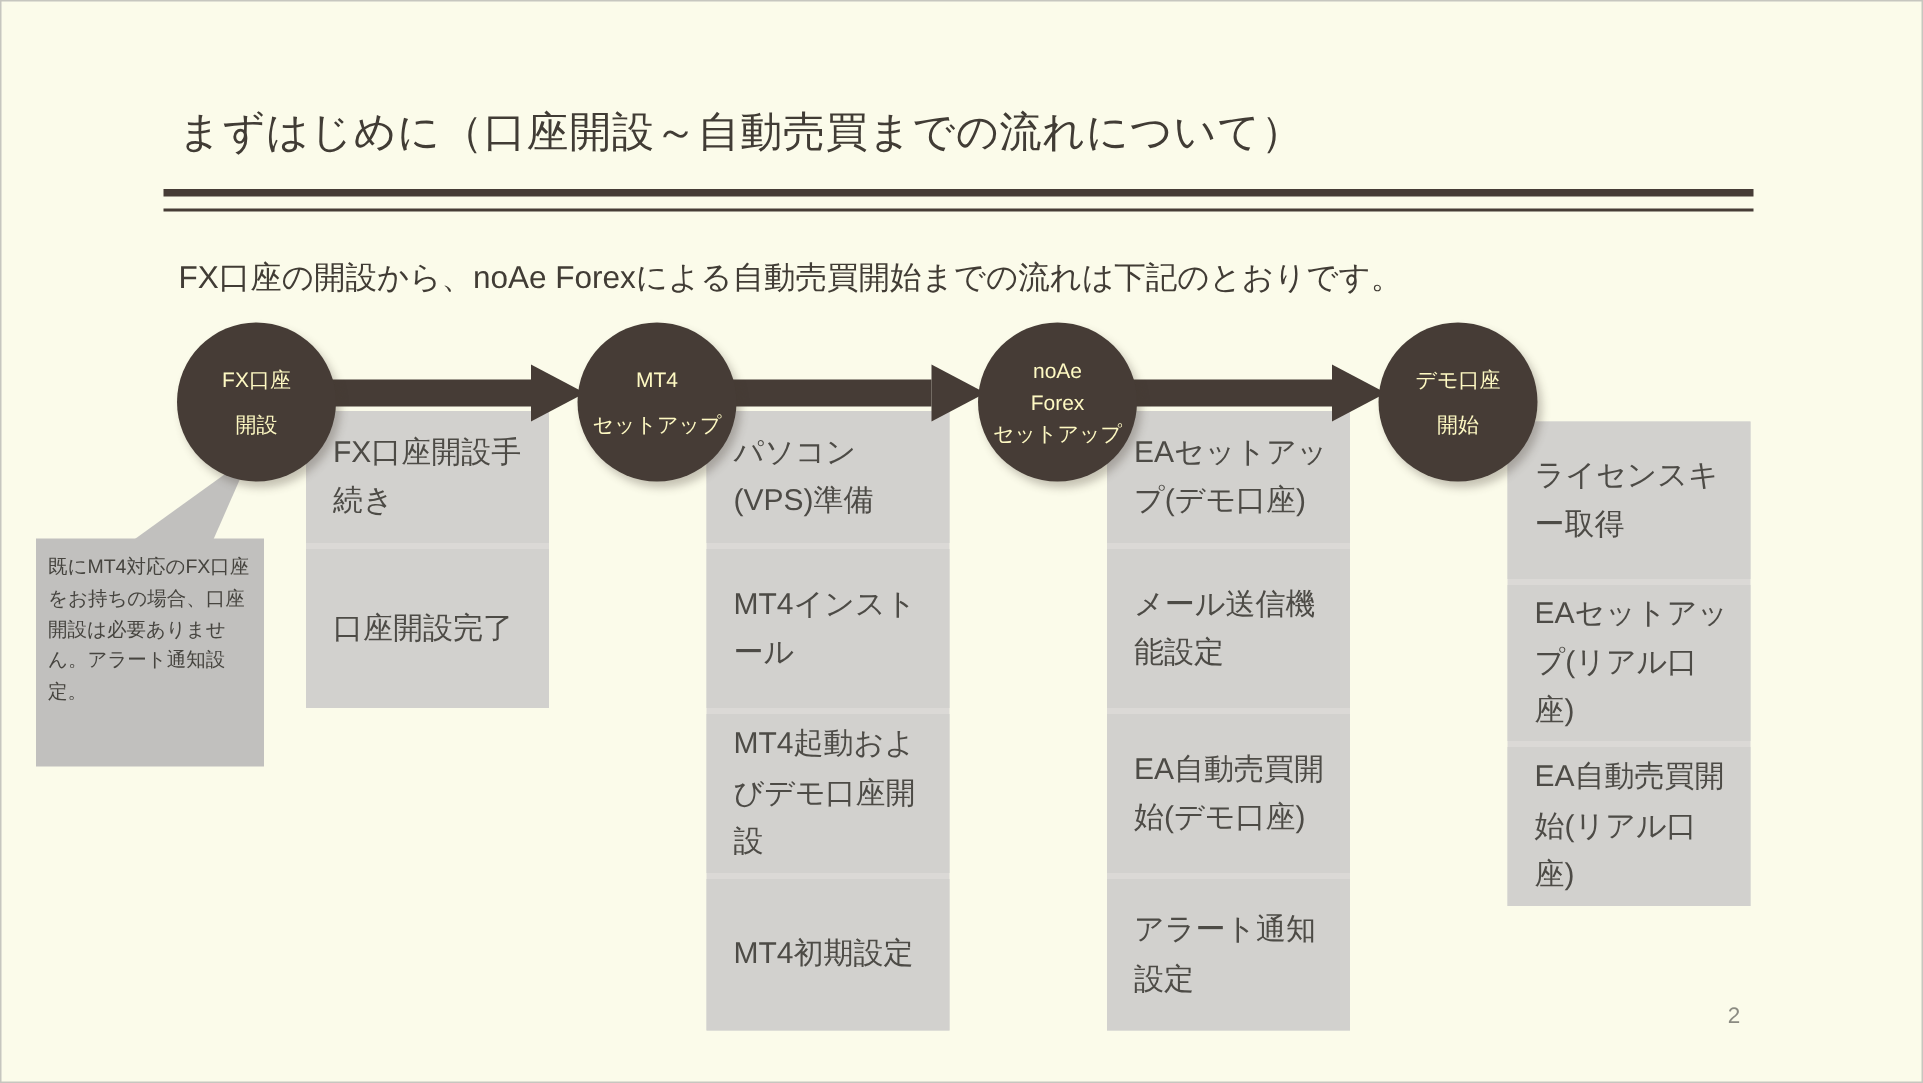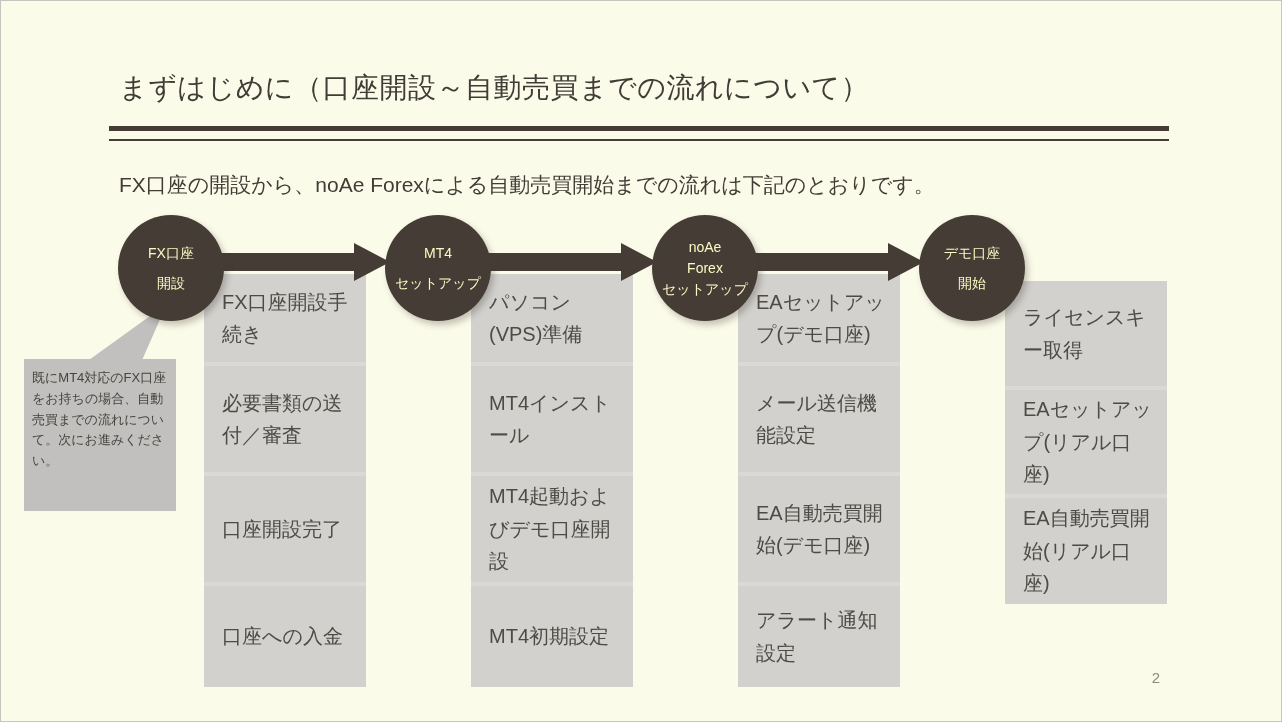--- a/index.html
+++ b/index.html
@@ -93,21 +93,21 @@
     <div class="shaft"></div>
     <div class="head"></div>
   </div>
   <div class="arrow" style="left:704px;">
     <div class="shaft"></div>
     <div class="head"></div>
   </div>
 
   <div class="callout-tail"></div>
   <div class="callout">
-    <span>既にMT4対応のFX口座をお持ちの場合、自動売買までの流れについて。次にお進みください。</span>
+    <span>既にMT4対応のFX口座をお持ちの場合、口座開設は必要ありません。アラート通知設定。</span>
   </div>
 
   <div class="circle lines-2" style="left:117px;">
     <div class="cl">FX口座</div>
     <div class="cl">開設</div>
   </div>
   <div class="circle lines-2" style="left:384px;">
     <div class="cl">MT4</div>
     <div class="cl">セットアップ</div>
   </div>
@@ -116,23 +116,21 @@
     <div class="cl">Forex</div>
     <div class="cl">セットアップ</div>
   </div>
   <div class="circle lines-2" style="left:918px;">
     <div class="cl">デモ口座</div>
     <div class="cl">開始</div>
   </div>
 
   <div class="col" style="left:203px;top:273px;">
     <div class="cell h88">FX口座開設手続き</div>
-    <div class="cell h106">必要書類の送付／審査</div>
     <div class="cell h106">口座開設完了</div>
-    <div class="cell h101">口座への入金</div>
   </div>
   <div class="col" style="left:470px;top:273px;">
     <div class="cell h88">パソコン(VPS)準備</div>
     <div class="cell h106">MT4インストール</div>
     <div class="cell h106">MT4起動およびデモ口座開設</div>
     <div class="cell h101">MT4初期設定</div>
   </div>
   <div class="col" style="left:737px;top:273px;">
     <div class="cell h88">EAセットアップ(デモ口座)</div>
     <div class="cell h106">メール送信機能設定</div>

